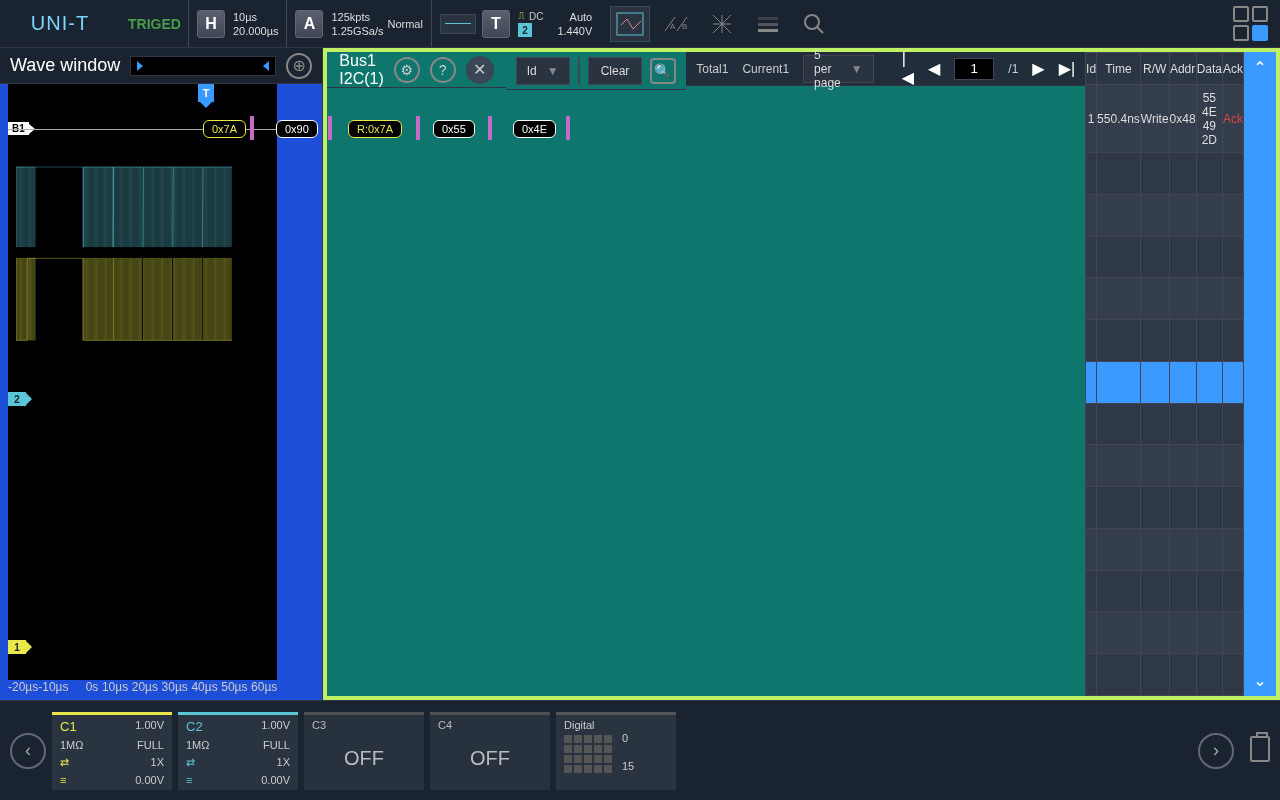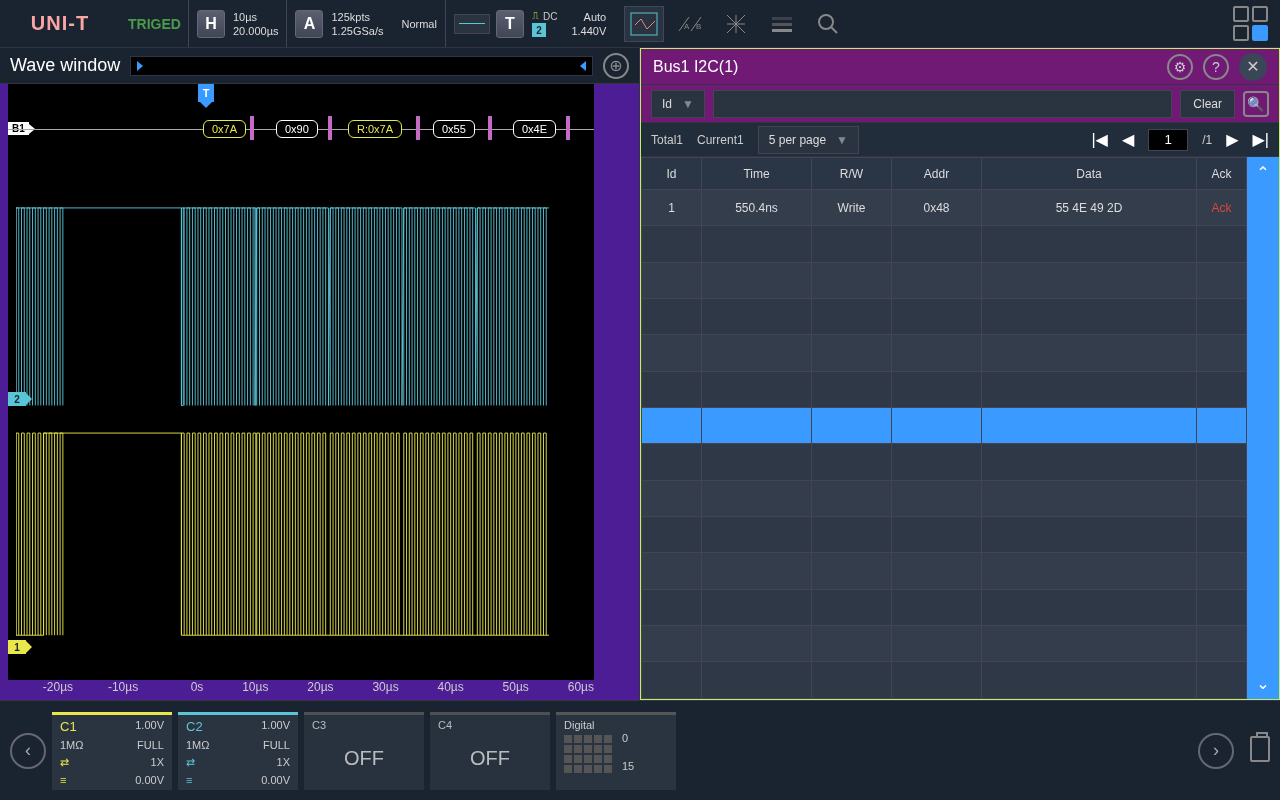--- a/index.html
+++ b/index.html
@@ -1,34 +1,34 @@
 <!DOCTYPE html>
 <html><head>
 <meta charset="utf-8">
 <style>
 *{box-sizing:border-box;margin:0;padding:0;font-family:Arial,sans-serif;user-select:none}
 body{background:#000;width:1280px;height:800px;overflow:hidden;color:#ccc;font-size:12px}
 .toolbar{height:48px;background:#1a2330;display:flex;align-items:center;border-bottom:1px solid #334}
-.logo{width:120px;height:44px;display:flex;align-items:center;justify-content:center;font-size:20px;font-weight:700;color:#fca5a5;letter-spacing:1px}
+.logo{width:120px;height:44px;display:flex;align-items:center;justify-content:center;font-size:20px;font-weight:400;color:#7dd3fc;letter-spacing:1px}
 .triged{color:#4a9b4a;font-size:14px;font-weight:bold;margin-left:8px;width:60px}
 .tb-seg{display:flex;align-items:center;border-left:1px solid #445;height:100%;padding:0 8px}
 .tb-btn{width:28px;height:28px;background:linear-gradient(#5a6070,#404654);border:1px solid #667;border-radius:3px;display:flex;align-items:center;justify-content:center;font-weight:bold;font-size:16px;color:#fff;margin-right:8px}
 .tb-text{font-size:11px;line-height:14px;color:#ddd}
 .sparkline{width:36px;height:20px;background:#2a3340;border:1px solid #445;margin-right:6px;position:relative;overflow:hidden}
 .sparkline::after{content:"";position:absolute;left:4px;right:4px;top:8px;border-top:1px solid #5bc5d8}
 .t-sub{display:flex;flex-direction:column;gap:1px;font-size:10px}
 .t-dc{display:flex;align-items:center;gap:4px}
 .ch-badge{background:#5bc5d8;color:#1a2330;width:14px;height:14px;display:flex;align-items:center;justify-content:center;font-size:10px;font-weight:bold}
 .topicon{width:40px;height:36px;border:1px solid transparent;display:flex;align-items:center;justify-content:center;margin:0 2px;position:relative}
 .topicon.active{border-color:#3a4a5a;background:#2a3340}
 .grid4{position:absolute;right:12px;display:grid;grid-template-columns:16px 16px;grid-template-rows:16px 16px;gap:3px}
 .grid4 div{border:2px solid #888;border-radius:2px}
 .grid4 .on{background:#3a9aff;border-color:#3a9aff}
 .main{display:flex;height:652px}
-.wave{width:640px;background:#4c1d95;position:relative;border-right:1px solid #334}
+.wave{width:640px;background:#1d4ed8;position:relative;border-right:1px solid #334}
 .wave-hdr{height:36px;background:#1a2330;display:flex;align-items:center;padding:0 10px;gap:10px;border-bottom:1px solid #334}
 .wave-hdr h3{font-size:18px;color:#fff;font-weight:normal}
 .dropdown-bar{flex:1;height:20px;background:#000;border:1px solid #334;display:flex;align-items:center;justify-content:space-between;padding:0 6px}
 .tri{width:0;height:0}
 .tri.r{border-top:5px solid transparent;border-bottom:5px solid transparent;border-left:6px solid #3a9aff}
 .tri.l{border-top:5px solid transparent;border-bottom:5px solid transparent;border-right:6px solid #3a9aff}
 .zoom-circ{width:26px;height:26px;border:2px solid #888;border-radius:50%;display:flex;align-items:center;justify-content:center;color:#888;font-size:16px}
 .wave-area{position:absolute;left:8px;right:45px;top:36px;bottom:20px;background:#000}
 .t-marker{position:absolute;top:0;left:190px;width:16px;height:18px;background:#3a9aff;display:flex;align-items:center;justify-content:center;color:#fff;font-size:11px;font-weight:bold}
 .t-marker::after{content:"";position:absolute;bottom:-6px;left:2px;border-left:6px solid transparent;border-right:6px solid transparent;border-top:6px solid #3a9aff}
@@ -45,21 +45,21 @@
 .trig-flag::before{content:"";position:absolute;left:-6px;top:2px;border-top:5px solid transparent;border-bottom:5px solid transparent;border-right:6px solid #3a7aaf}
 .ch-flag{position:absolute;left:8px;width:18px;height:14px;display:flex;align-items:center;justify-content:center;font-size:10px;font-weight:bold}
 .ch-flag.c2{background:#5bc5d8;color:#1a2330}
 .ch-flag.c1{background:#e8e84a;color:#1a2330}
 .ch-flag::after{content:"";position:absolute;right:-6px;top:1px;border-top:6px solid transparent;border-bottom:6px solid transparent;border-left:6px solid}
 .ch-flag.c2::after{border-left-color:#5bc5d8}
 .ch-flag.c1::after{border-left-color:#e8e84a}
 .x-axis{position:absolute;bottom:0;left:8px;right:45px;height:20px;display:flex;font-size:12px;color:#ccc}
 .x-axis span{flex:1;text-align:right}
 .wave-svg{position:absolute;left:8px;right:45px;top:55px;bottom:20px}
-.bus-panel{flex:1;background:#701a75;display:flex;flex-direction:column;border:1px solid #bef264}
+.bus-panel{flex:1;background:#0f766e;display:flex;flex-direction:row;border:4px solid #bef264}
 .bus-hdr{height:36px;display:flex;align-items:center;padding:0 12px;gap:10px;border-bottom:1px solid #334}
 .bus-hdr h3{flex:1;font-size:16px;font-weight:normal;color:#fff}
 .ibtn{width:26px;height:26px;border:2px solid #888;border-radius:50%;display:flex;align-items:center;justify-content:center;color:#ccc;font-size:14px}
 .closebtn{width:28px;height:28px;border-radius:50%;background:#3a4555;display:flex;align-items:center;justify-content:center;color:#ccc;font-size:16px}
 .filter-row{height:38px;display:flex;align-items:center;gap:8px;padding:0 10px;border-bottom:1px solid #334}
 .sel{height:28px;background:#2a3340;border:1px solid #445;display:flex;align-items:center;padding:0 10px;gap:10px;color:#ddd}
 .filter-input{flex:1;height:28px;background:#2a3340;border:1px solid #445}
 .clearbtn{height:28px;padding:0 12px;background:#2a3340;border:1px solid #445;color:#ddd;display:flex;align-items:center}
 .pag-row{height:34px;display:flex;align-items:center;gap:14px;padding:0 10px;border-bottom:1px solid #334;background:#222d3c}
 .pagenum{width:40px;height:22px;background:#000;border:1px solid #445;text-align:center;color:#fff}
@@ -108,21 +108,21 @@
         <div>20.000µs</div>
       </div>
   </div>
 
   <div class="tb-seg">
     <div class="tb-btn">A</div>
     <div class="tb-text">
         <div>125kpts</div>
         <div>1.25GSa/s</div>
       </div>
-    <div class="tb-text" style="margin-left:18px">Normal</div>
+    <div class="tb-text" style="margin-left:4px">Normal</div>
   </div>
 
   <div class="tb-seg">
     <div class="sparkline"></div>
     <div class="tb-btn">T</div>
     <div class="t-sub">
       <div class="t-dc">
           <span style="color:#e8e84a">⎍</span>
           <span>DC</span>
         </div>

